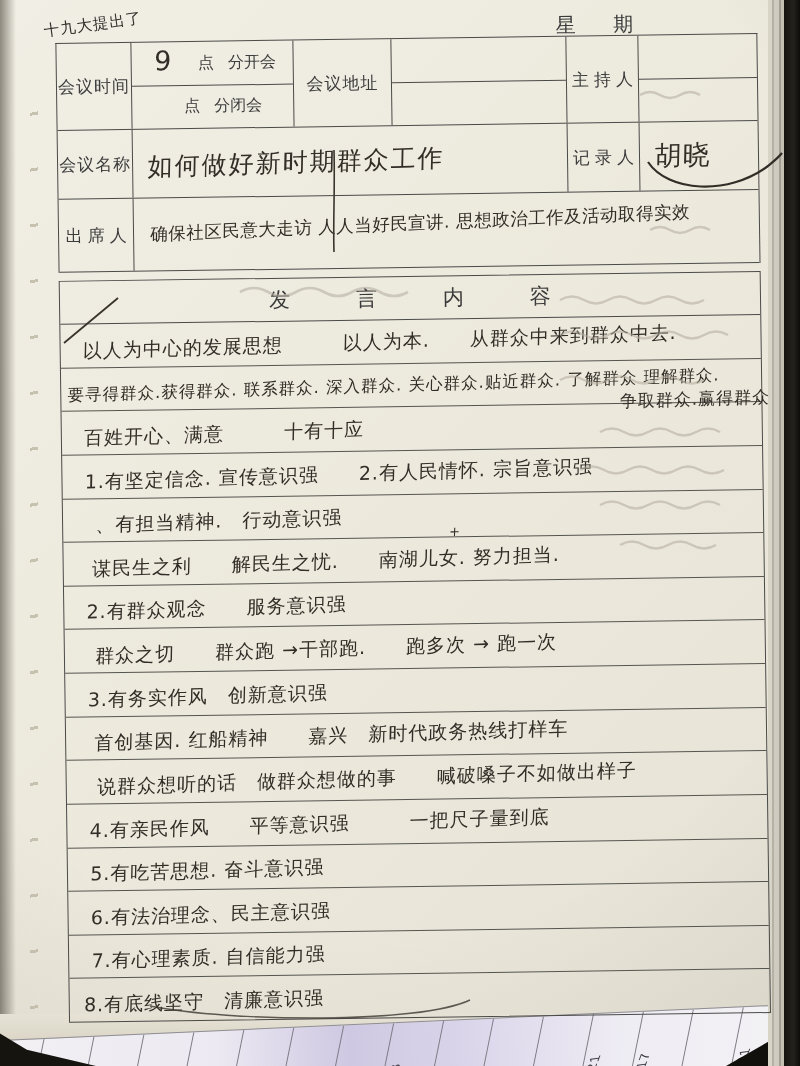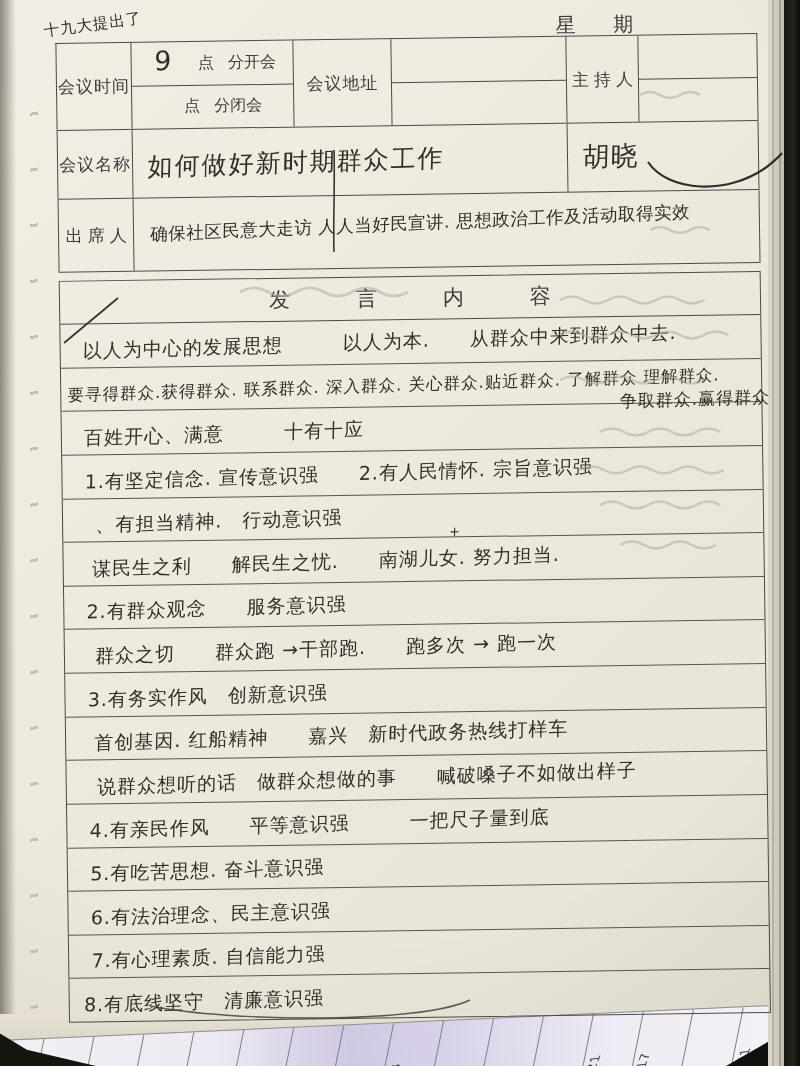--- a/index.html
+++ b/index.html
@@ -212,20 +212,21 @@
         <div></div>
         <div></div>
       </div>
     </div>
 
     <div class="row r2">
       <div class="cell lbl ls4" style="width:75px">会议名称</div>
       <div class="cell" style="width:435px;display:flex">
         <span class="hw name-hw">如何做好新时期群众工作</span>
       </div>
+      <div class="cell lbl ls3" style="width:72px">记录人</div>
       <div class="cell" style="flex:1;display:flex">
         <span class="hw sig-hw">胡晓</span>
       </div>
     </div>
 
     <div class="row r3">
       <div class="cell lbl ls3" style="width:75px">出席人</div>
       <div class="cell" style="flex:1;display:flex">
         <span class="hw att-hw">确保社区民意大走访  人人当好民宣讲. 思想政治工作及活动取得实效</span>
       </div>

